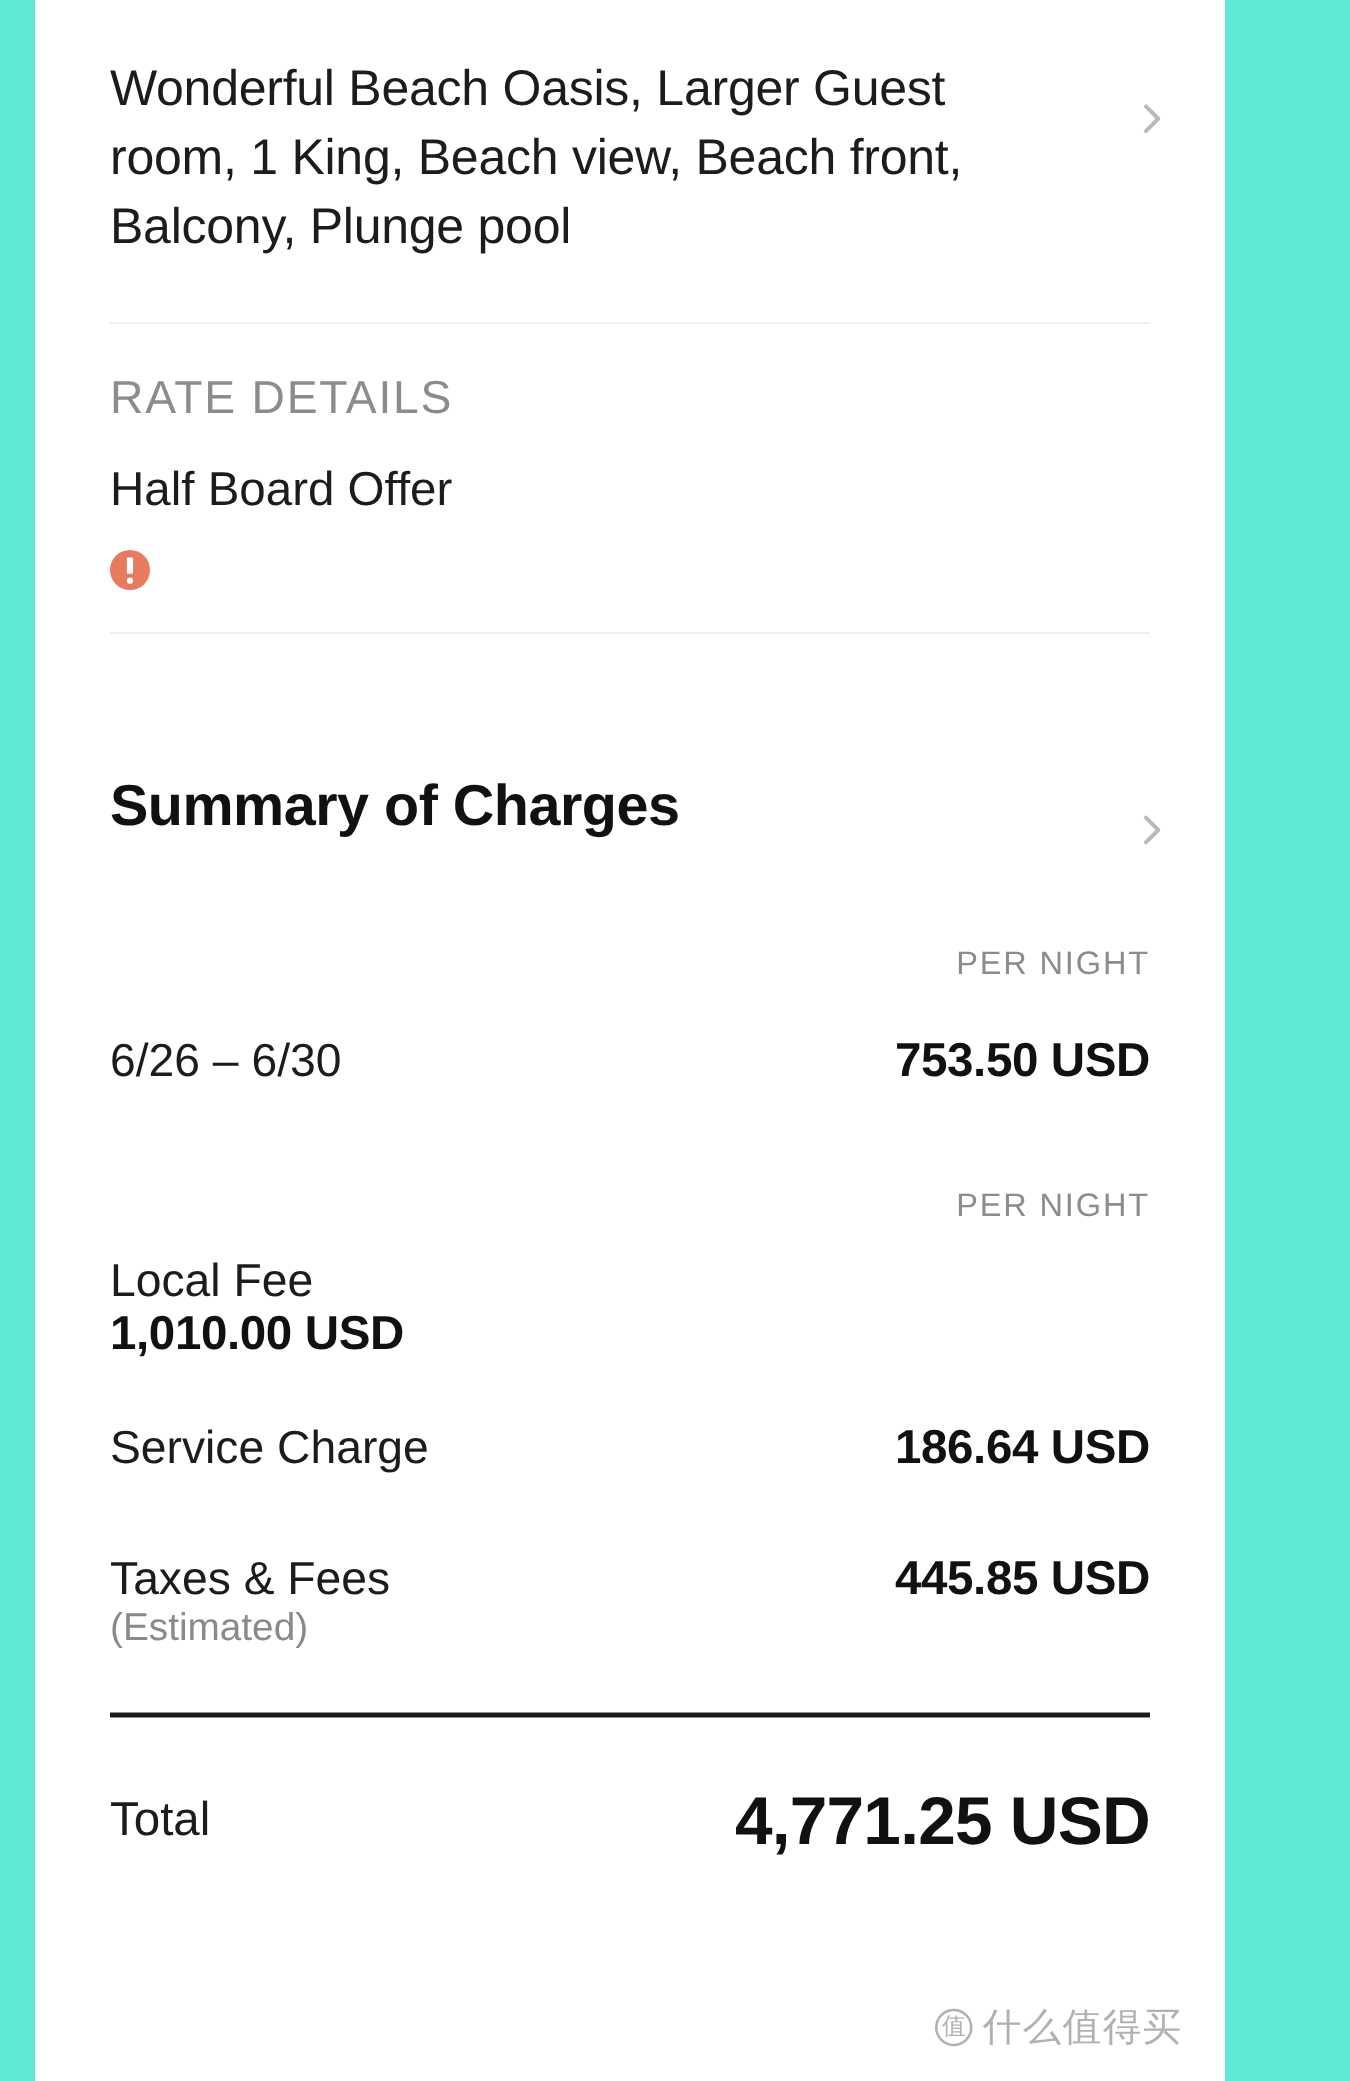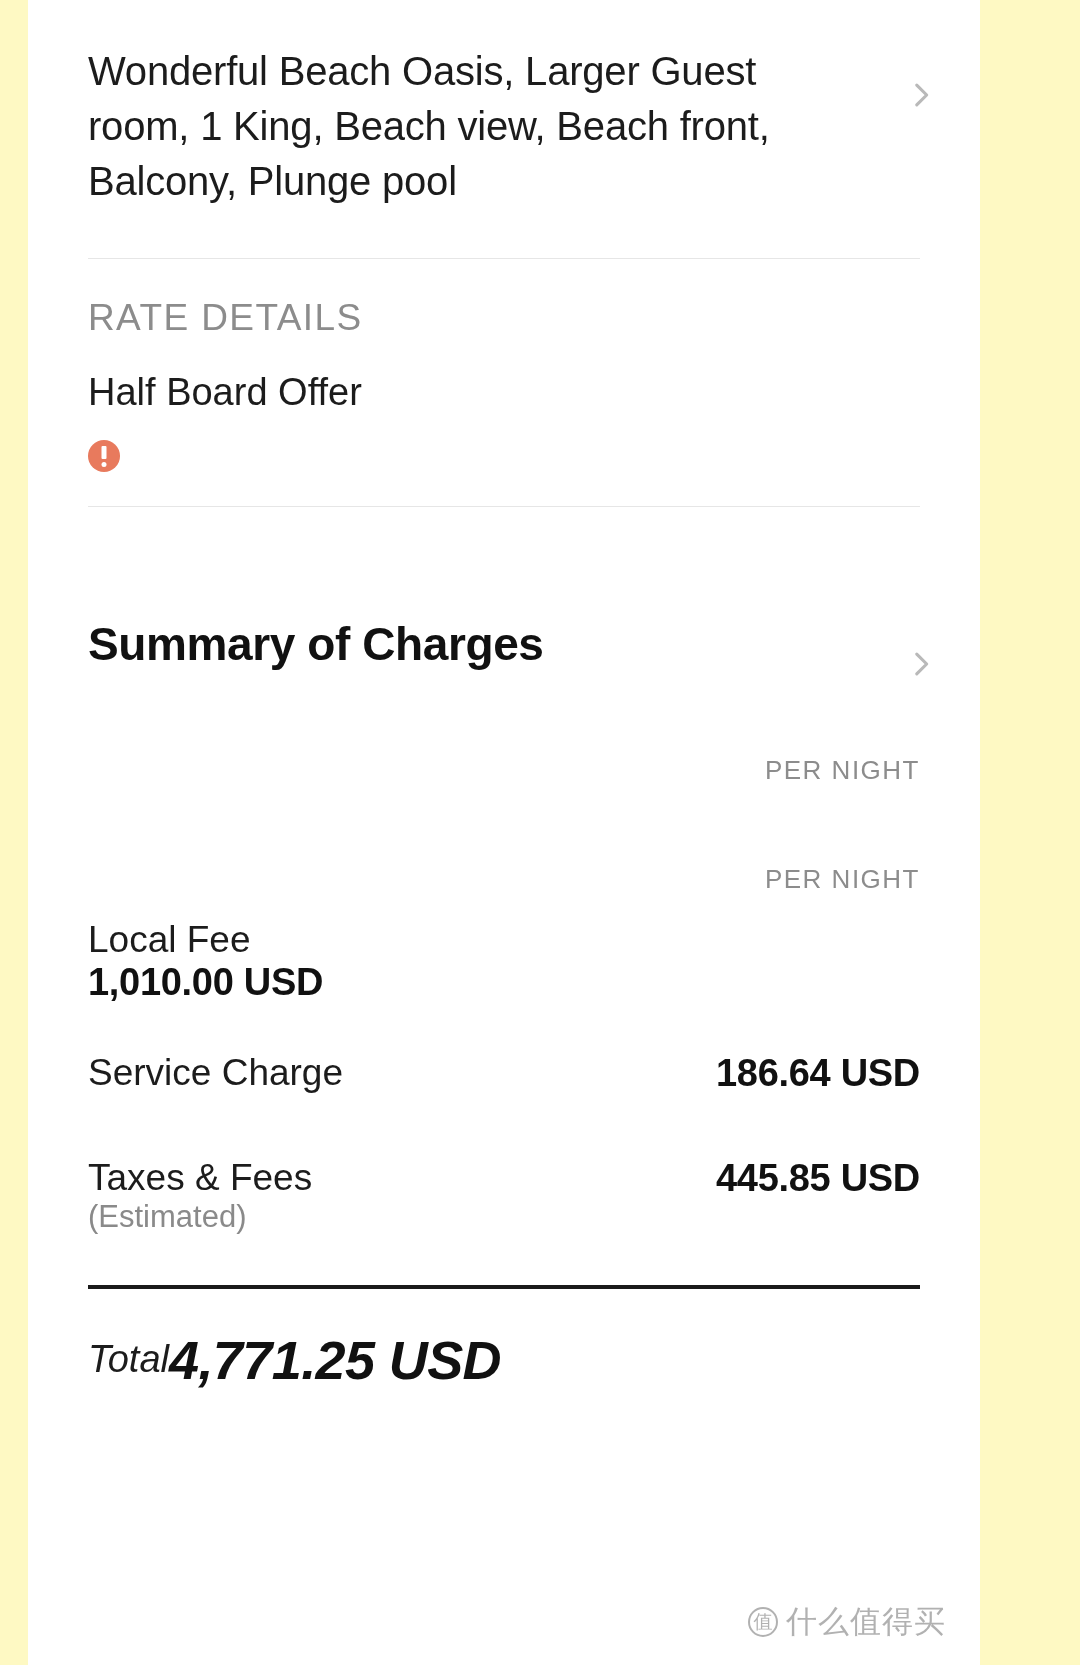--- a/index.html
+++ b/index.html
@@ -5,21 +5,21 @@
   * { margin:0; padding:0; box-sizing:border-box; }
   html, body {
     width:1080px; height:1665px;
     background:#000;
     font-family:"Liberation Sans", sans-serif;
     overflow:hidden;
   }
   .phone-frame {
     position:absolute; top:0; left:0;
     width:1080px; height:1665px;
-    background:#fef9c3;
+    background:#5eead4;
   }
   .screen {
     position:absolute;
     top:0; left:28px;
     width:952px; height:1665px;
     background:#ffffff;
   }
   .content { position:absolute; top:0; left:0; width:952px; }
 
   
@@ -152,22 +152,22 @@
   }
 
   .total-rule {
     height:4px;
     background:#1a1a1a;
     margin-top:50px;
   }
   .total-row {
     display:flex;
     align-items:center;
-    margin-top:40px;
-    font-style:italic;
+    justify-content:space-between;
+    margin-top:52px;
   }
   .total-label {
     font-size:38px;
     color:#1c1c1c;
     font-weight:400;
   }
   .total-amount {
     font-size:54px;
     font-weight:700;
     color:#111;
@@ -232,20 +232,24 @@
         </div>
       </div>
 
       <div class="divider"></div>
 
       <div class="summary">
         <div class="summary-title">Summary of Charges</div>
 
         <div class="col-head head-night">PER NIGHT</div>
 
+        <div class="charge-row row-night">
+          <span class="charge-label">6/26 – 6/30</span>
+          <span class="charge-amount">753.50 USD</span>
+        </div>
 
         <div class="col-head head-stay">PER NIGHT</div>
 
         <div class="charge-row row-local">
           <span class="charge-label">Local Fee</span>
           <span class="charge-amount">1,010.00 USD</span>
         </div>
 
         <div class="charge-row row-service">
           <span class="charge-label">Service Charge</span>

